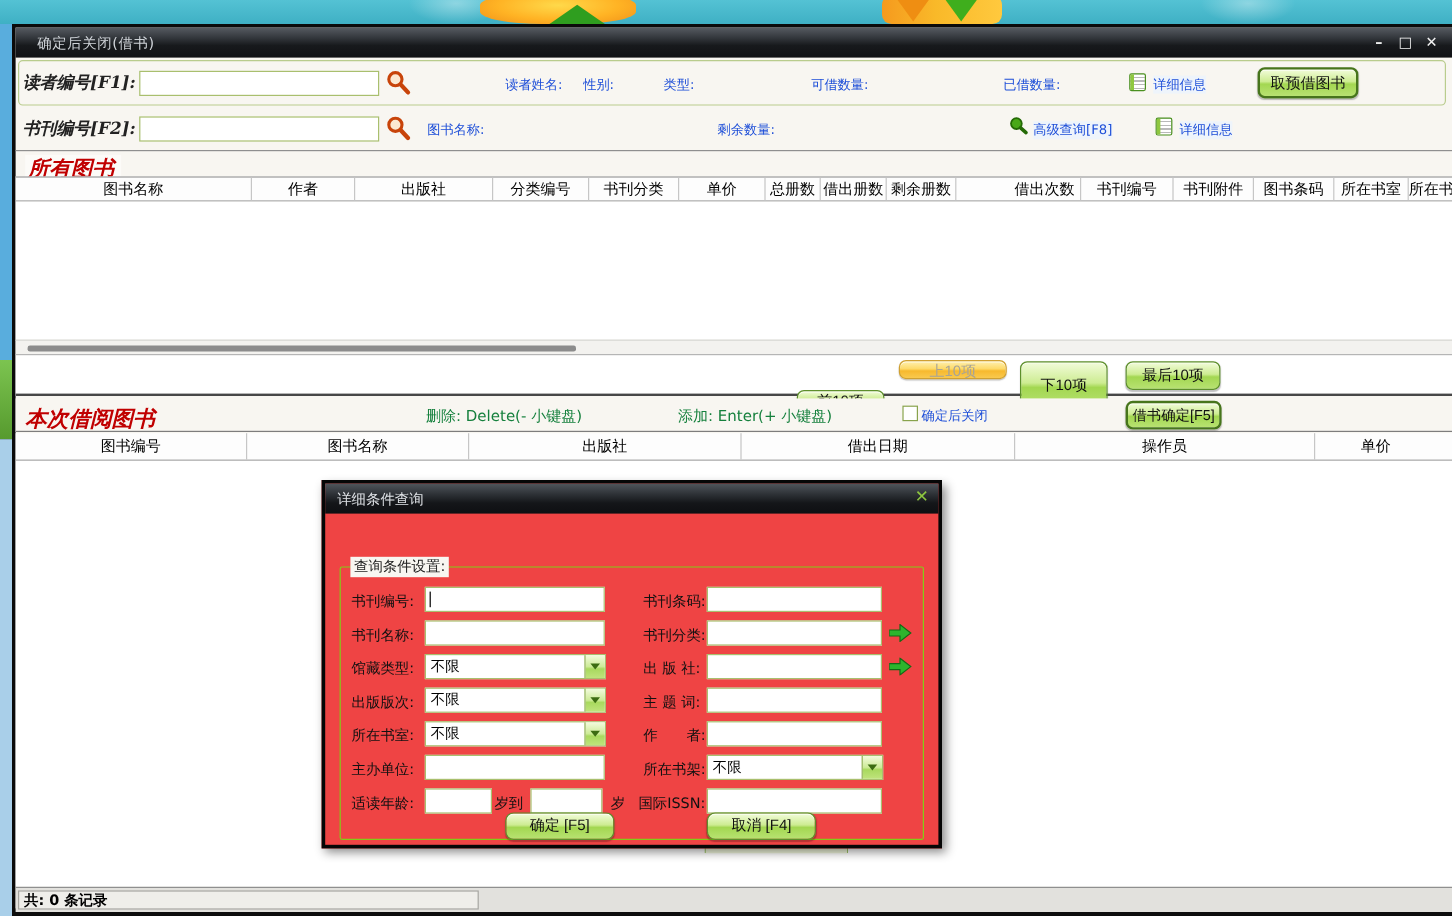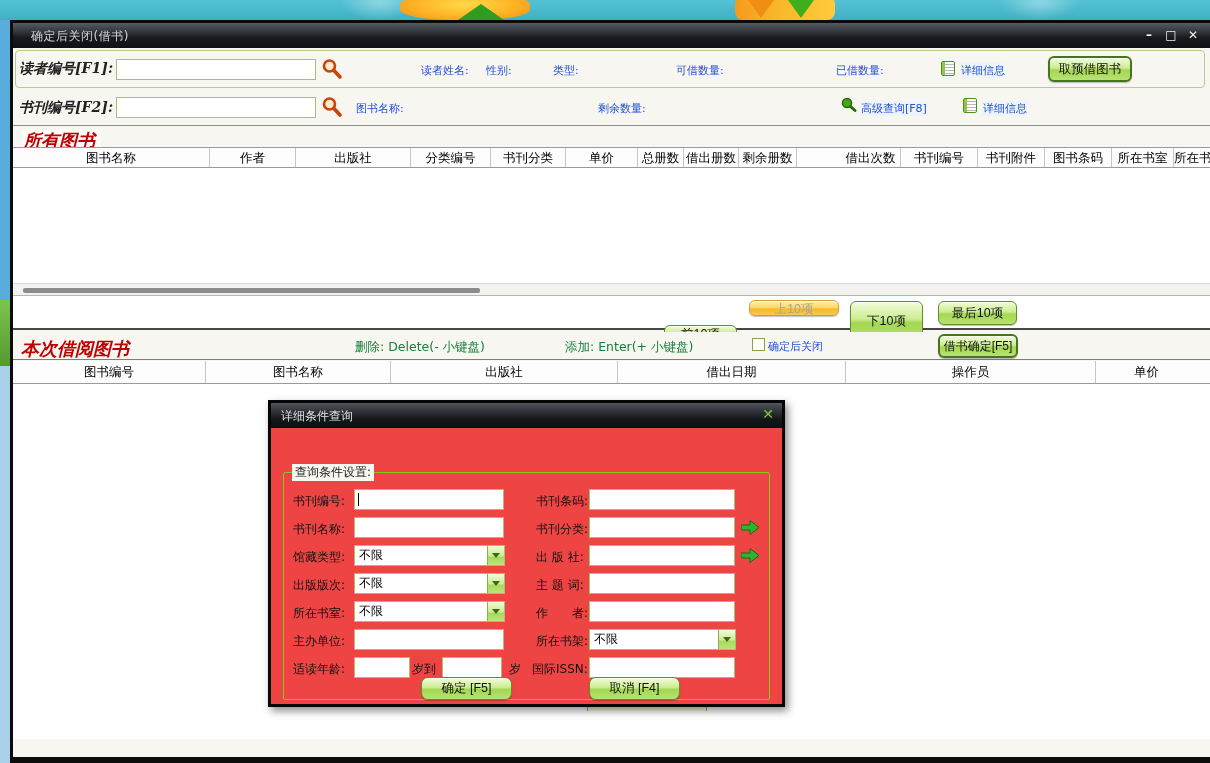--- a/index.html
+++ b/index.html
@@ -238,20 +238,23 @@
   <div class="thead" style="left:0; top:338px; width:100%; height:23px; border-top:none;">
     <div class="th" style="width:193px; line-height:22px;">图书编号</div>
     <div class="th" style="width:185px; line-height:22px;">图书名称</div>
     <div class="th" style="width:227px; line-height:22px;">出版社</div>
     <div class="th" style="width:228px; line-height:22px;">借出日期</div>
     <div class="th" style="width:250px; line-height:22px;">操作员</div>
     <div class="th" style="flex:1; border-right:none; line-height:22px; text-align:left; padding-left:38px;">单价</div>
   </div>
   <div class="tbody" style="left:0; top:361px; width:100%; height:355px;"></div>
 
+  <div id="statusbar">
+    <div id="statuspanel">共: 0 条记录</div>
+  </div>
 </div>
 
 <div id="peek-btn"></div>
 
 <div id="dialog">
   <div id="dlg-title">
     <span class="t">详细条件查询</span>
     <span id="dlg-close">✕</span>
   </div>
 

